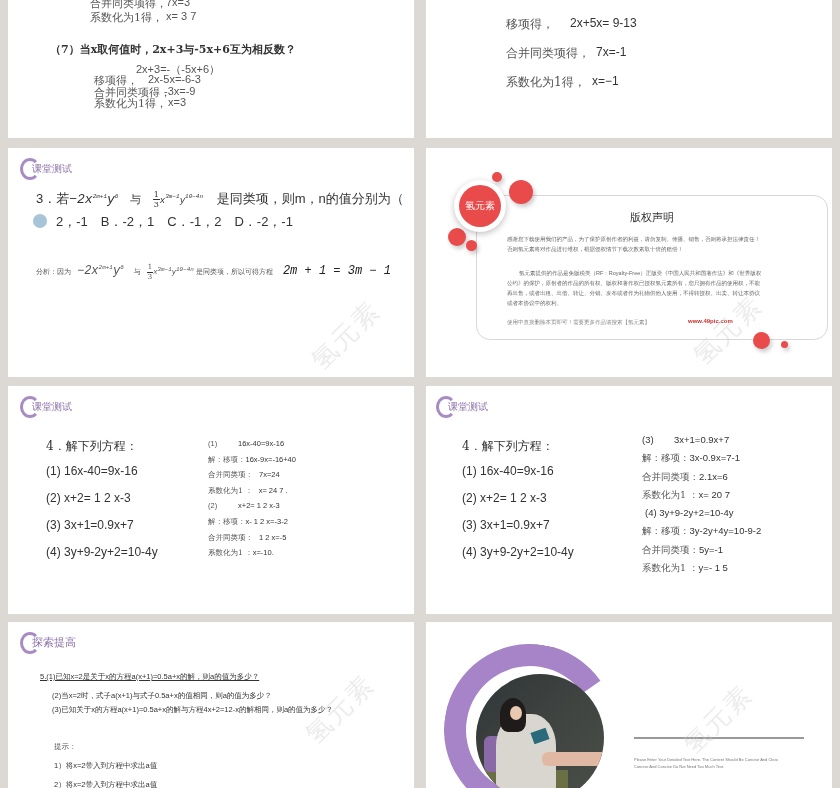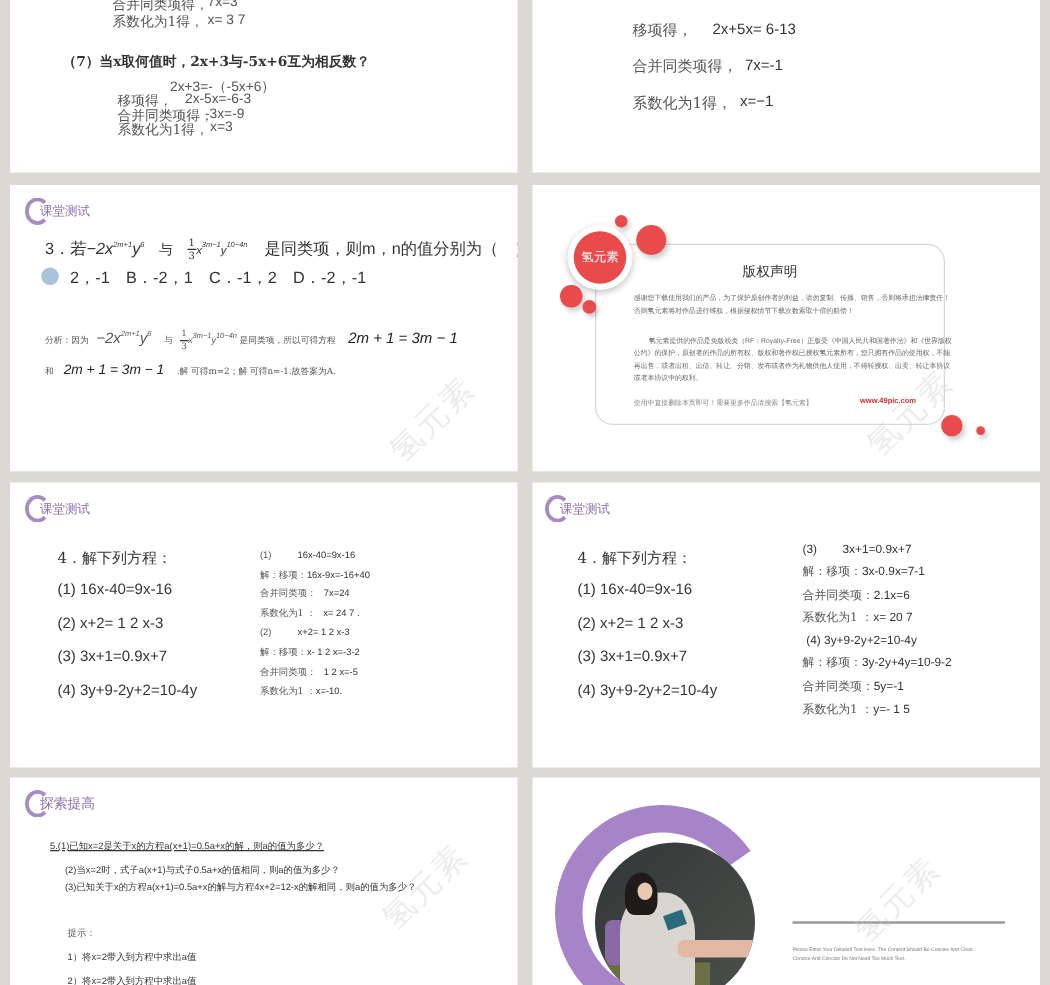--- a/index.html
+++ b/index.html
@@ -21,24 +21,24 @@
   .lg { font-size: 12px; }
   .xl { font-size: 13px; }
   .bold { font-weight: bold; }
   .section-tag { position: absolute; left: 12px; top: 10px; height: 24px; }
   .section-tag .arc { position: absolute; left: 0; top: 0; width: 20px; height: 22px; border: 3px solid #a98bc4; border-right-color: transparent; border-radius: 50%; }
   .section-tag .lbl { position: absolute; left: 12px; top: 4px; font-size: 10px; color: #8a6fa8; font-family: "DejaVu Serif", serif; white-space: nowrap; }
   .watermark { position: absolute; font-size: 26px; color: rgba(200,200,200,0.35); transform: rotate(-45deg); font-family: "DejaVu Serif", serif; pointer-events: none; letter-spacing: 2px; }
   .bullet-circle { position: absolute; width: 14px; height: 14px; border-radius: 50%; background: #a8c4d8; }
   .frac { display: inline-block; vertical-align: middle; text-align: center; font-size: 8px; line-height: 9px; font-family: "DejaVu Serif", serif; }
   .frac .top { border-bottom: 1px solid #333; padding: 0 1px; display: block; }
-  .math { font-family: Liberation Sans, sans-serif; font-style: italic; }
+  .math { font-family: Liberation Mono, monospace; font-style: italic; }
   sup { font-size: 6px; }
   
-  .card { position: absolute; left: 50px; top: 47px; width: 280px; height: 145px; border: 1px solid #d8d8d8; border-radius: 14px; background: #fff; }
+  .card { position: absolute; left: 50px; top: 47px; width: 352px; height: 145px; border: 1px solid #d8d8d8; border-radius: 14px; background: #fff; }
   .dot { position: absolute; border-radius: 50%; background: #e94b4b; box-shadow: 2px 3px 4px rgba(0,0,0,0.2); }
   .badge { position: absolute; left: 28px; top: 32px; width: 52px; height: 52px; border-radius: 50%; background: #fff; box-shadow: 0 2px 6px rgba(0,0,0,0.25); }
   .badge-inner { position: absolute; left: 5px; top: 5px; width: 42px; height: 42px; border-radius: 50%; background: #e94b4b; color: #fff; font-size: 10px; display: flex; align-items: center; justify-content: center; font-family: "DejaVu Serif", serif; }
   .card-title { position: absolute; left: 0; right: 0; top: 14px; text-align: center; font-size: 11px; color: #333; }
   .card-p { position: absolute; left: 30px; width: 256px; font-size: 5.5px; line-height: 10px; color: #666; white-space: normal; }
   .card-foot { position: absolute; left: 30px; top: 123px; font-size: 5.5px; color: #888; }
   .card-url { position: absolute; left: 211px; top: 122px; font-size: 6px; color: #c9302c; font-weight: bold; }
   
   .ring { position: absolute; left: 18px; top: 22px; width: 172px; height: 172px; border-radius: 50%; border: 22px solid #a783c7; border-right-color: transparent; border-bottom-color: #a783c7; transform: rotate(10deg); }
   .photo { position: absolute; left: 50px; top: 52px; width: 128px; height: 128px; border-radius: 50%; overflow: hidden; background: linear-gradient(135deg, #2f3436 0%, #3d4240 40%, #4a4f48 100%); }
@@ -66,21 +66,21 @@
   <div class="abs cn md gray" style="left:86px; top:73px;">移项得，</div>
   <div class="abs md gray" style="left:140px; top:73px;">2x-5x=-6-3</div>
   <div class="abs cn md gray" style="left:86px; top:85px;">合并同类项得，</div>
   <div class="abs md gray" style="left:156px; top:85px;">-3x=-9</div>
   <div class="abs cn md gray" style="left:86px; top:96px;">系数化为1得，</div>
   <div class="abs md gray" style="left:160px; top:96px;">x=3</div>
 </div>
 
 <div class="slide s2">
   <div class="abs cn lg gray" style="left:80px; top:16px;">移项得，</div>
-  <div class="abs lg" style="left:144px; top:16px;">2x+5x= 6-13</div>
+  <div class="abs lg" style="left:144px; top:16px;">2x+5x= 9-13</div>
   <div class="abs cn lg gray" style="left:80px; top:45px;">合并同类项得，</div>
   <div class="abs lg" style="left:170px; top:45px;">7x=-1</div>
   <div class="abs cn lg gray" style="left:80px; top:74px;">系数化为1得，</div>
   <div class="abs lg" style="left:166px; top:74px;">x=−1</div>
 </div>
 
 <div class="slide s3">
   <div class="section-tag">
     <span class="arc"></span>
     <span class="lbl">课堂测试</span>
@@ -93,25 +93,20 @@
   </div>
   <div class="bullet-circle" style="left:25px; top:66px;"></div>
   <div class="abs xl" style="left:48px; top:65px;">2，-1　B．-2，1　C．-1，2　D．-2，-1</div>
   <div class="abs" style="left:28px; top:115px; font-size:7px; color:#555;">
     <span class="cn">分析：因为</span>
     <span class="math" style="font-size:12px; margin:0 4px;"><span>−2x</span><sup>2m+1</sup><span>y</span><sup>6</sup></span>
     <span class="cn" style="margin:0 4px;">与</span>
     <span class="frac" style="font-size:7px;"><span class="top">1</span><span>3</span></span><span class="math" style="font-size:7px;"><span>x</span><sup>3m−1</sup><span>y</span><sup>10−4n</sup></span>
     <span class="cn">是同类项，所以可得方程</span>
     <span class="math" style="font-size:12px; color:#222; margin-left:8px;">2m + 1 = 3m − 1</span>
-  </div>
-  <div class="abs" style="left:28px; top:142px; font-size:7px; color:#555;">
-    <span class="cn">和</span>
-    <span class="math" style="font-size:11px; color:#222; margin:0 8px 0 6px;">2m + 1 = 3m − 1</span>
-    <span class="cn">.解 可得m=2；解 可得n=-1.故答案为A.</span>
   </div>
   <div class="watermark" style="left:296px; top:170px;">氢元素</div>
 </div>
 
 <div class="slide s4">
   <div class="card">
     <div class="card-title cn">版权声明</div>
     <div class="card-p" style="top:38px;">感谢您下载使用我们的产品，为了保护原创作者的利益，请勿复制、传播、销售，否则将承担法律责任！否则氢元素将对作品进行维权，根据侵权情节下载次数索取十倍的赔偿！</div>
     <div class="card-p" style="top:72px; text-indent:12px;">氢元素提供的作品是免版税类（RF：Royalty-Free）正版受《中国人民共和国著作法》和《世界版权公约》的保护，原创者的作品的所有权、版权和著作权已授权氢元素所有，您只拥有作品的使用权，不能再出售，或者出租、出借、转让、分销、发布或者作为礼物供他人使用，不得转授权、出卖、转让本协议或者本协议中的权利。</div>
     <div class="card-foot">使用中直接删除本页即可！需要更多作品请搜索【氢元素】</div>

